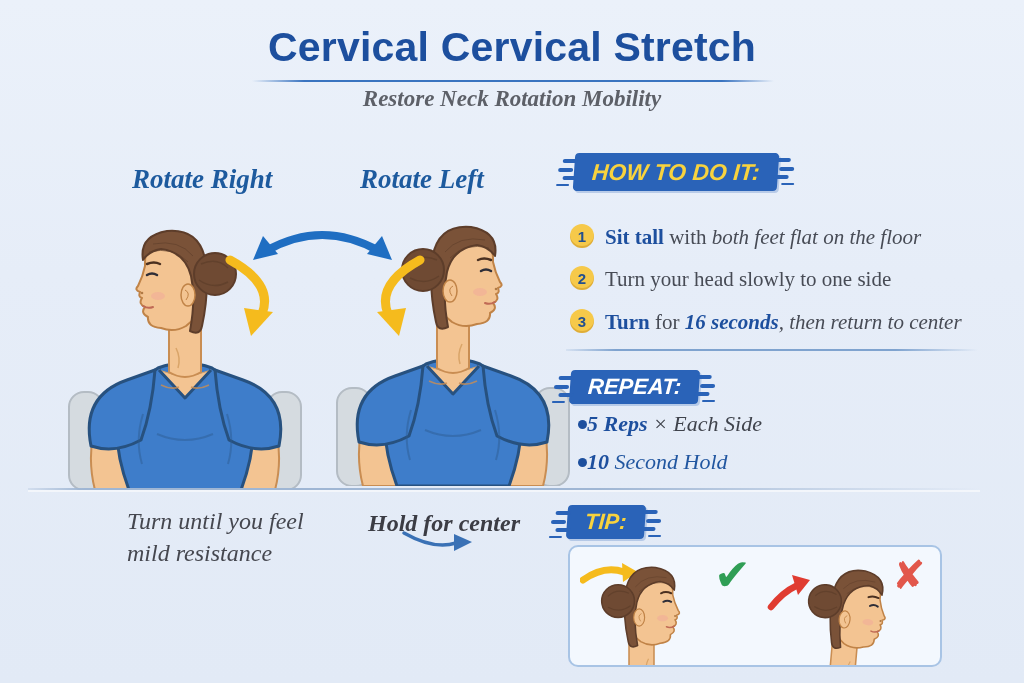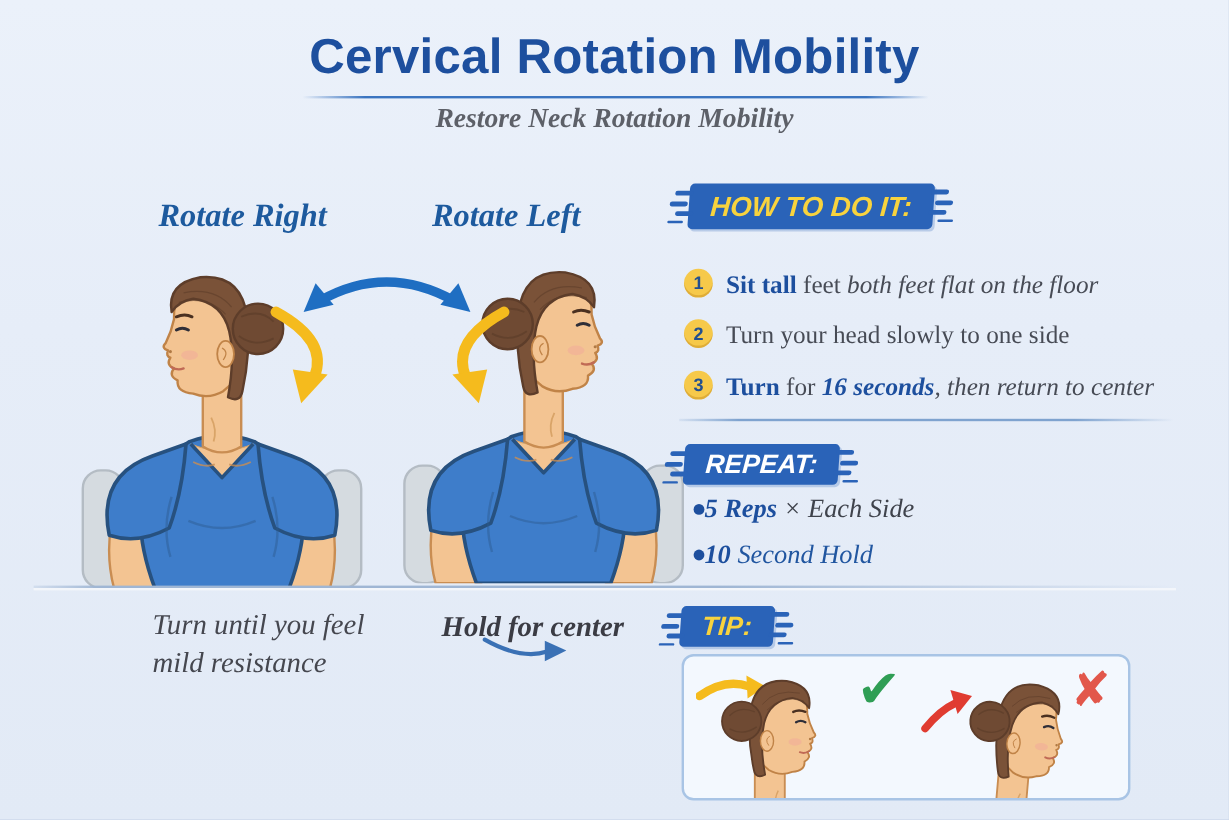--- a/index.html
+++ b/index.html
@@ -115,21 +115,21 @@
         <path d="M88,106 Q93,109 98,107" fill="none" stroke="#c06a55" stroke-width="2" stroke-linecap="round"></path>
         <ellipse cx="103" cy="96" rx="7" ry="4" fill="#f2a79c" opacity="0.45"></ellipse>
       </g>
       <g id="chair">
         <rect x="14" y="192" width="34" height="98" rx="15" fill="#d5dbe0" stroke="#b4bcc4" stroke-width="2"></rect>
         <rect x="212" y="192" width="34" height="98" rx="15" fill="#d5dbe0" stroke="#b4bcc4" stroke-width="2"></rect>
       </g>
     </defs>
   </svg>
 
-  <div class="title">Cervical Rotation Mobility</div>
+  <div class="title">Cervical Cervical Stretch</div>
   <div class="title-rule"></div>
   <div class="subtitle">Restore Neck Rotation Mobility</div>
 
   <div class="pose-label left">Rotate Right</div>
   <div class="pose-label right">Rotate Left</div>
 
   <svg class="abs" style="left:250px;top:215px" width="145" height="46" viewBox="0 0 145 46">
     <path d="M16,36 Q72,4 129,36" fill="none" stroke="#1f6ec2" stroke-width="8" stroke-linecap="round"></path>
     <polygon points="3,45 13,21 28,39" fill="#1f6ec2"></polygon>
     <polygon points="142,45 132,21 117,39" fill="#1f6ec2"></polygon>
@@ -170,21 +170,21 @@
     <path d="M4,5 Q34,22 56,15" fill="none" stroke="#3a71b5" stroke-width="3.5" stroke-linecap="round"></path>
     <polygon points="54,6 72,14 54,23" fill="#3a71b5"></polygon>
   </svg>
 
   <div class="badge how">
     <span>HOW TO DO IT:</span>
   </div>
 
   <div class="step s1">
     <span class="step-num">1</span>
-    <span class="txt"><span class="b">Sit tall</span><span> feet </span><span class="it">both feet flat on the floor</span></span>
+    <span class="txt"><span class="b">Sit tall</span><span> with </span><span class="it">both feet flat on the floor</span></span>
   </div>
   <div class="step s2">
     <span class="step-num">2</span>
     <span class="txt">Turn your head slowly to one side</span>
   </div>
   <div class="step s3">
     <span class="step-num">3</span>
     <span class="txt"><span class="b">Turn</span><span> for </span><span class="bi">16 seconds</span><span class="it">, then return to center</span></span>
   </div>
 

